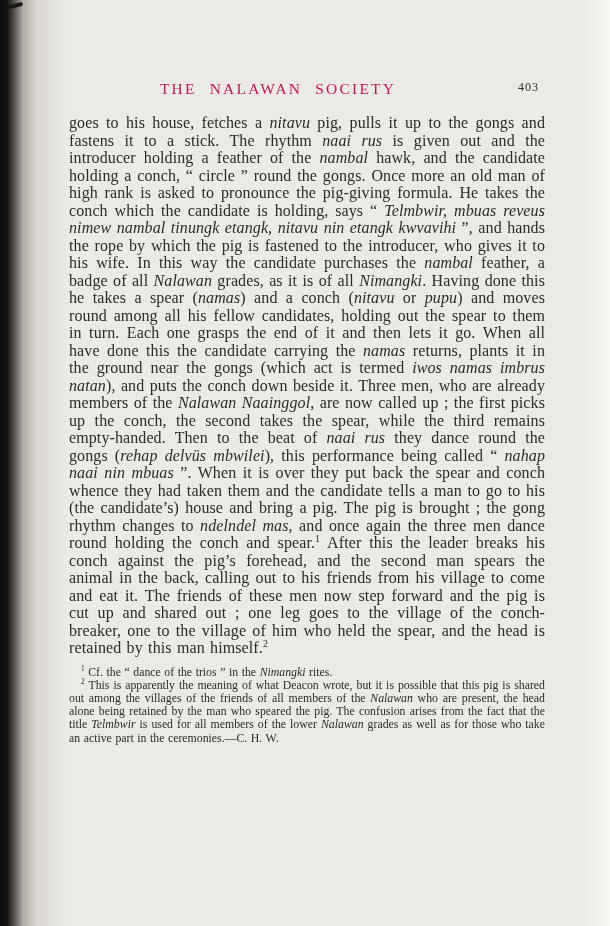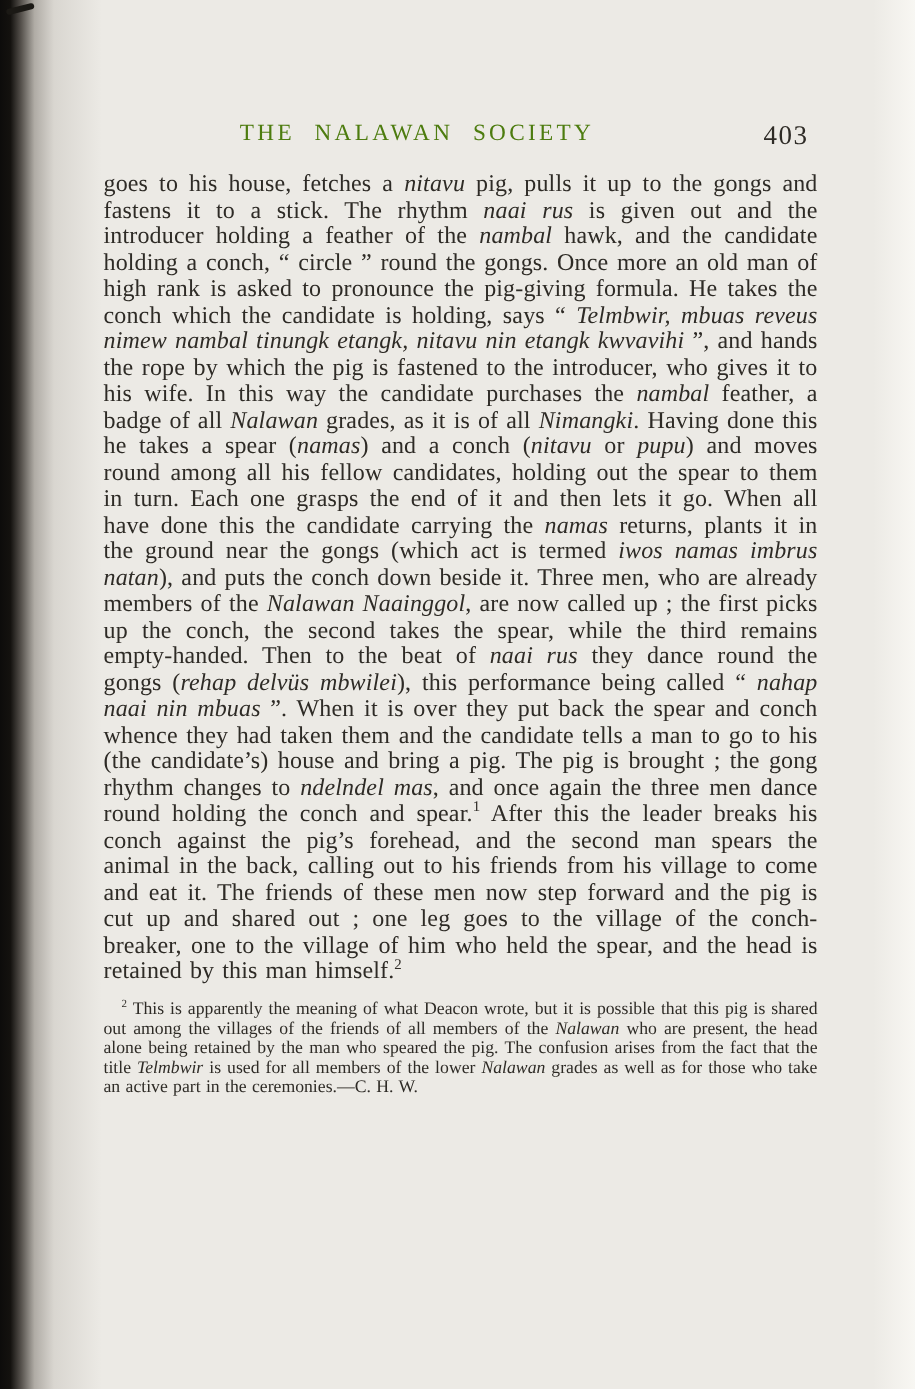--- a/index.html
+++ b/index.html
@@ -36,25 +36,25 @@
   }
   .inner {
     position: absolute; left: 69px; top: 80px; width: 476px;
     color: #2e2b26;
   }
   .header { position: relative; height: 20px; margin-bottom: 14px; }
   .title {
     display: block; text-align: center;
     margin-right: 58px;
     font-size: 15.5px; letter-spacing: 2.2px; word-spacing: 7px;
-    color: #4d7c0f;
+    color: #be185d;
   }
   .pageno {
     position: absolute; right: 6px; top: 0;
-    font-size: 18px; letter-spacing: 1px;
+    font-size: 12px; letter-spacing: 1px;
   }
   .body-para {
     margin: 0;
     font-size: 16px; line-height: 17.5px;
     text-align: justify;
     word-spacing: 1.2px; letter-spacing: 0.1px;
   }
   .body-para.indent { text-indent: 19px; }
   .footnotes { margin-top: 9px; }
   .fn {
@@ -78,16 +78,17 @@
     <div class="header">
       <span class="title">THE NALAWAN SOCIETY</span>
       <span class="pageno">403</span>
     </div>
 
     <div class="body">
         <p class="body-para"><span>goes to his house, fetches a </span><i>nitavu</i><span> pig, pulls it up to the gongs and fastens it to a stick. The rhythm </span><i>naai rus</i><span> is given out and the introducer holding a feather of the </span><i>nambal</i><span> hawk, and the candidate holding a conch, “ circle ” round the gongs. Once more an old man of high rank is asked to pronounce the pig-giving formula. He takes the conch which the candidate is holding, says “ </span><i>Telmbwir, mbuas reveus nimew nambal tinungk etangk, nitavu nin etangk kwvavihi</i><span> ”, and hands the rope by which the pig is fastened to the introducer, who gives it to his wife. In this way the candidate purchases the </span><i>nambal</i><span> feather, a badge of all </span><i>Nalawan</i><span> grades, as it is of all </span><i>Nimangki</i><span>. Having done this he takes a spear (</span><i>namas</i><span>) and a conch (</span><i>nitavu</i><span> or </span><i>pupu</i><span>) and moves round among all his fellow candidates, holding out the spear to them in turn. Each one grasps the end of it and then lets it go. When all have done this the candidate carrying the </span><i>namas</i><span> returns, plants it in the ground near the gongs (which act is termed </span><i>iwos namas imbrus natan</i><span>), and puts the conch down beside it. Three men, who are already members of the </span><i>Nalawan Naainggol</i><span>, are now called up ; the first picks up the conch, the second takes the spear, while the third remains empty-handed. Then to the beat of </span><i>naai rus</i><span> they dance round the gongs (</span><i>rehap delvüs mbwilei</i><span>), this performance being called “ </span><i>nahap naai nin mbuas</i><span> ”. When it is over they put back the spear and conch whence they had taken them and the candidate tells a man to go to his (the candidate’s) house and bring a pig. The pig is brought ; the gong rhythm changes to </span><i>ndelndel mas</i><span>, and once again the three men dance round holding the conch and spear.</span><sup>1</sup><span> After this the leader breaks his conch against the pig’s forehead, and the second man spears the animal in the back, calling out to his friends from his village to come and eat it. The friends of these men now step forward and the pig is cut up and shared out ; one leg goes to the village of the conch-breaker, one to the village of him who held the spear, and the head is retained by this man himself.</span><sup>2</sup></p>
       </div>
 
     <div class="footnotes">
+        <p class="fn"><sup>1</sup><span> Cf. the “ dance of the trios ” in the </span><i>Nimangki</i><span> rites.</span></p>
         <p class="fn"><sup>2</sup><span> This is apparently the meaning of what Deacon wrote, but it is possible that this pig is shared out among the villages of the friends of all members of the </span><i>Nalawan</i><span> who are present, the head alone being retained by the man who speared the pig. The confusion arises from the fact that the title </span><i>Telmbwir</i><span> is used for all members of the lower </span><i>Nalawan</i><span> grades as well as for those who take an active part in the ceremonies.—C. H. W.</span></p>
       </div>
   </div>
 </div>
 
 </body></html>

